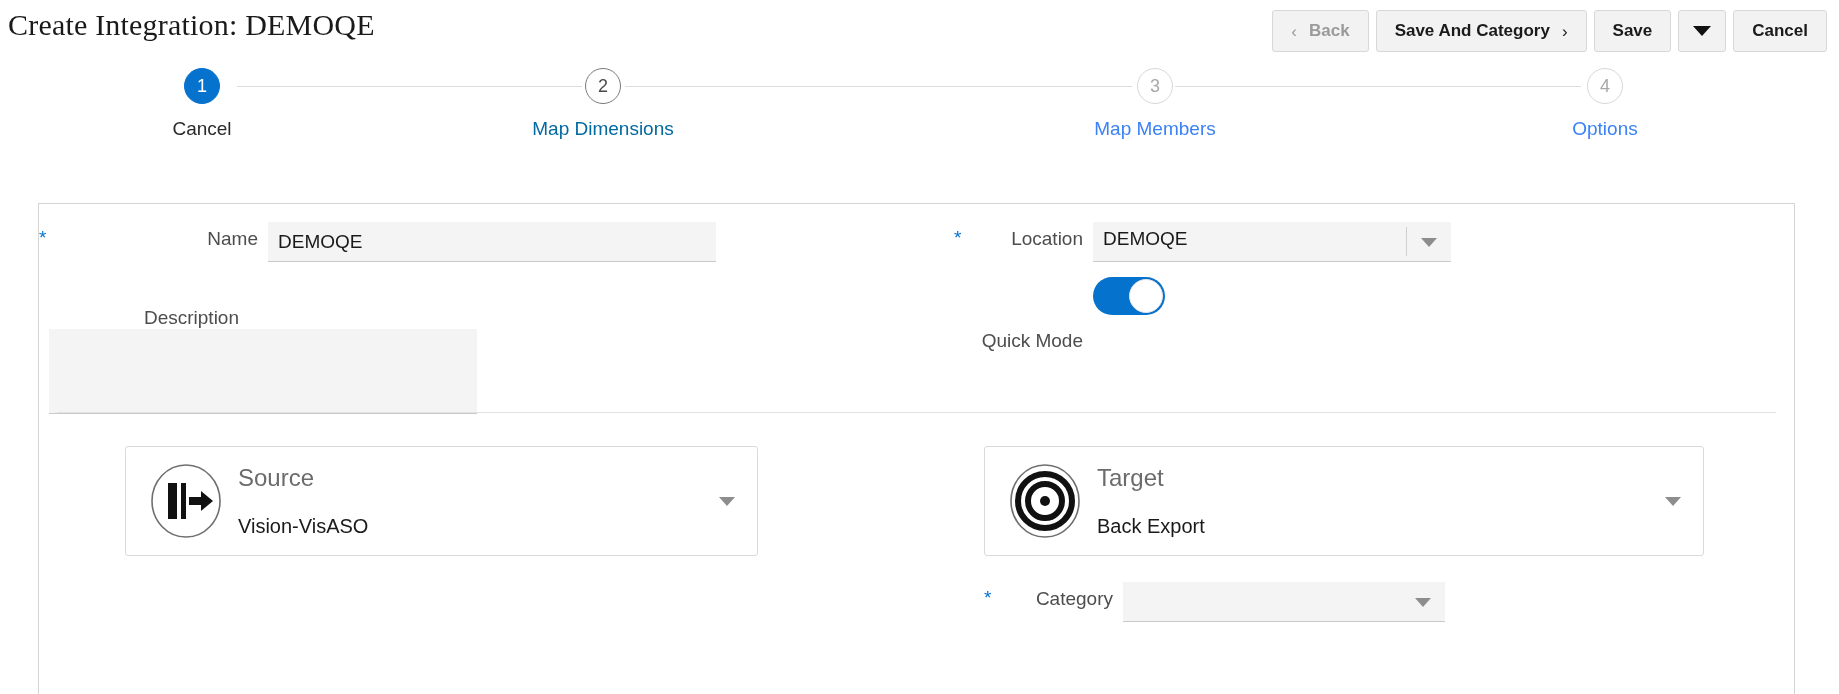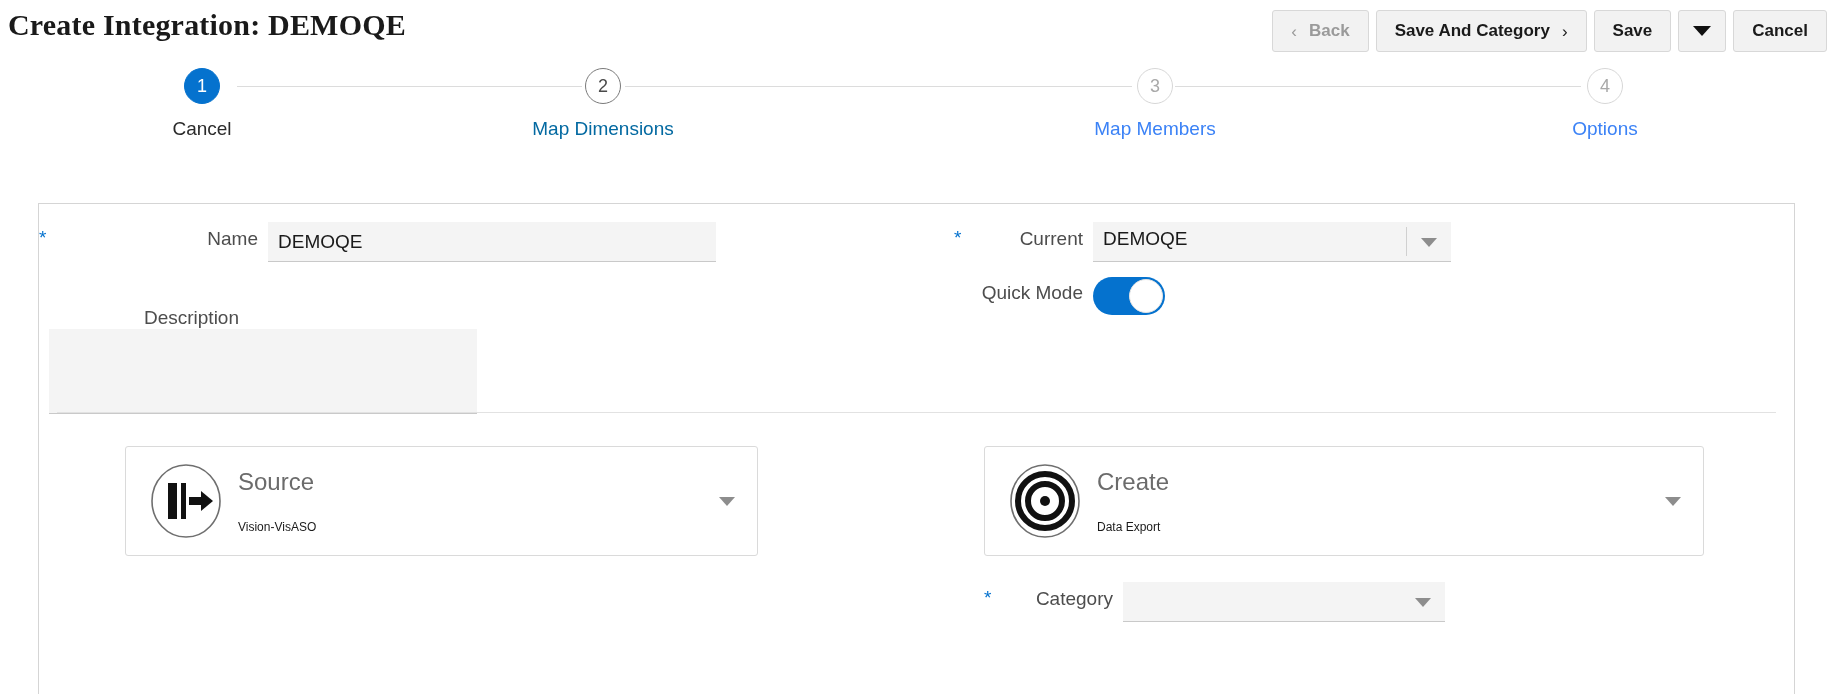--- a/index.html
+++ b/index.html
@@ -20,21 +20,21 @@
   .header {
     position: relative;
     height: 66px;
   }
   .page-title {
     position: absolute;
     left: 8px;
     top: 8px;
     font-family: "Liberation Serif", serif;
     font-size: 30px;
-    font-weight: 700;
+    font-weight: 400;
     color: #1a1a1a;
     letter-spacing: 0.2px;
     white-space: nowrap;
   }
   .toolbar {
     position: absolute;
     right: 12px;
     top: 10px;
     display: flex;
     align-items: stretch;
@@ -290,21 +290,21 @@
     align-items: center;
     justify-content: center;
   }
   .card-text { margin-left: 14px; }
   .card-kind {
     font-size: 24px;
     color: #6b6b6b;
     line-height: 1.15;
   }
   .card-value {
-    font-size: 12px;
+    font-size: 20px;
     color: #1a1a1a;
     margin-top: 24px;
   }
   .card-caret {
     position: absolute;
     right: 22px;
     top: 50%;
     margin-top: -4px;
     width: 0; height: 0;
     border-left: 8px solid transparent;
@@ -390,33 +390,33 @@
     <div class="field-row" style="left:0px;top:72px;width:720px;flex-direction:column;">
       <div class="req-star hidden">*</div>
       <div class="field-label" style="width:200px;">Description</div>
       <div class="field-control">
         <textarea class="txt-area" style="width: 428px; height: 85px;" placeholder=""></textarea>
       </div>
     </div>
 
     <div class="field-row" style="left:915px;top:18px;">
       <div class="req-star">*</div>
-      <div class="field-label" style="width:110px;">Current</div>
+      <div class="field-label" style="width:110px;">Location</div>
       <div class="field-control">
         <div class="select-box" style="width:358px;height:40px;">
           <div class="select-value">DEMOQE</div>
           <div class="select-sep"></div>
           <div class="select-caret"></div>
         </div>
       </div>
     </div>
 
     <div class="field-row" style="left:915px;top:72px;">
       <div class="req-star hidden">*</div>
-      <div class="field-label" style="width:110px;">Quick Mode</div>
+      <div class="field-label" style="width:110px;margin-top:48px;">Quick Mode</div>
       <div class="field-control">
         <div class="toggle">
           <div class="toggle-knob"></div>
         </div>
       </div>
     </div>
 
   </div>
 
   <div class="divider"></div>
@@ -441,22 +441,22 @@
   <div class="card" style="left:945px;top:242px;width:720px;">
     <div class="card-icon">
       <svg viewBox="0 0 76 76" width="76" height="76" aria-hidden="true">
         <ellipse cx="38" cy="38" rx="34" ry="36" fill="#ffffff" stroke="#6f6f6f" stroke-width="1.6"></ellipse>
         <circle cx="38" cy="38" r="27" fill="none" stroke="#111111" stroke-width="6"></circle>
         <circle cx="38" cy="38" r="17" fill="none" stroke="#111111" stroke-width="6"></circle>
         <circle cx="38" cy="38" r="5" fill="#111111"></circle>
       </svg>
     </div>
     <div class="card-text">
-      <div class="card-kind">Create</div>
-      <div class="card-value">Data Export</div>
+      <div class="card-kind">Target</div>
+      <div class="card-value">Back Export</div>
     </div>
     <div class="card-caret"></div>
   </div>
 
   <div class="field-row" style="left:945px;top:378px;">
     <div class="req-star">*</div>
     <div class="field-label" style="width:110px;">Category</div>
     <div class="field-control">
       <div class="select-box" style="width:322px;height:40px;">
         <div class="select-caret"></div>

